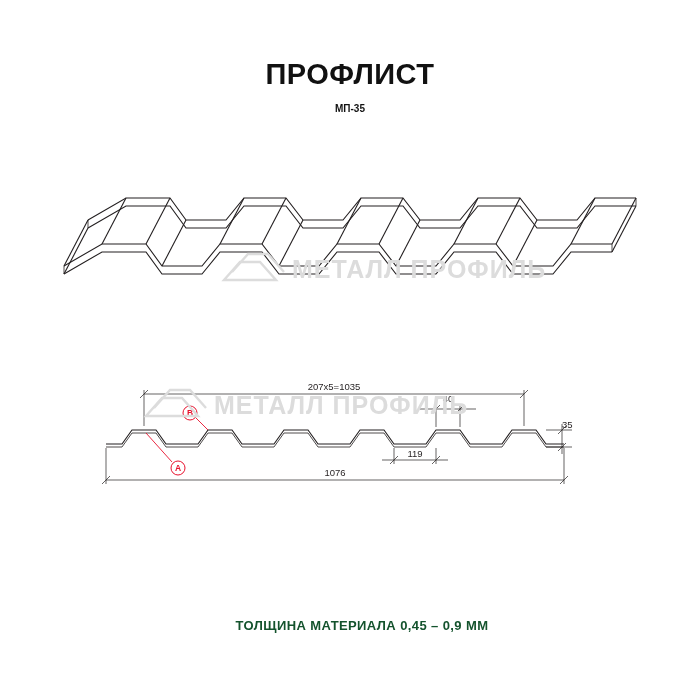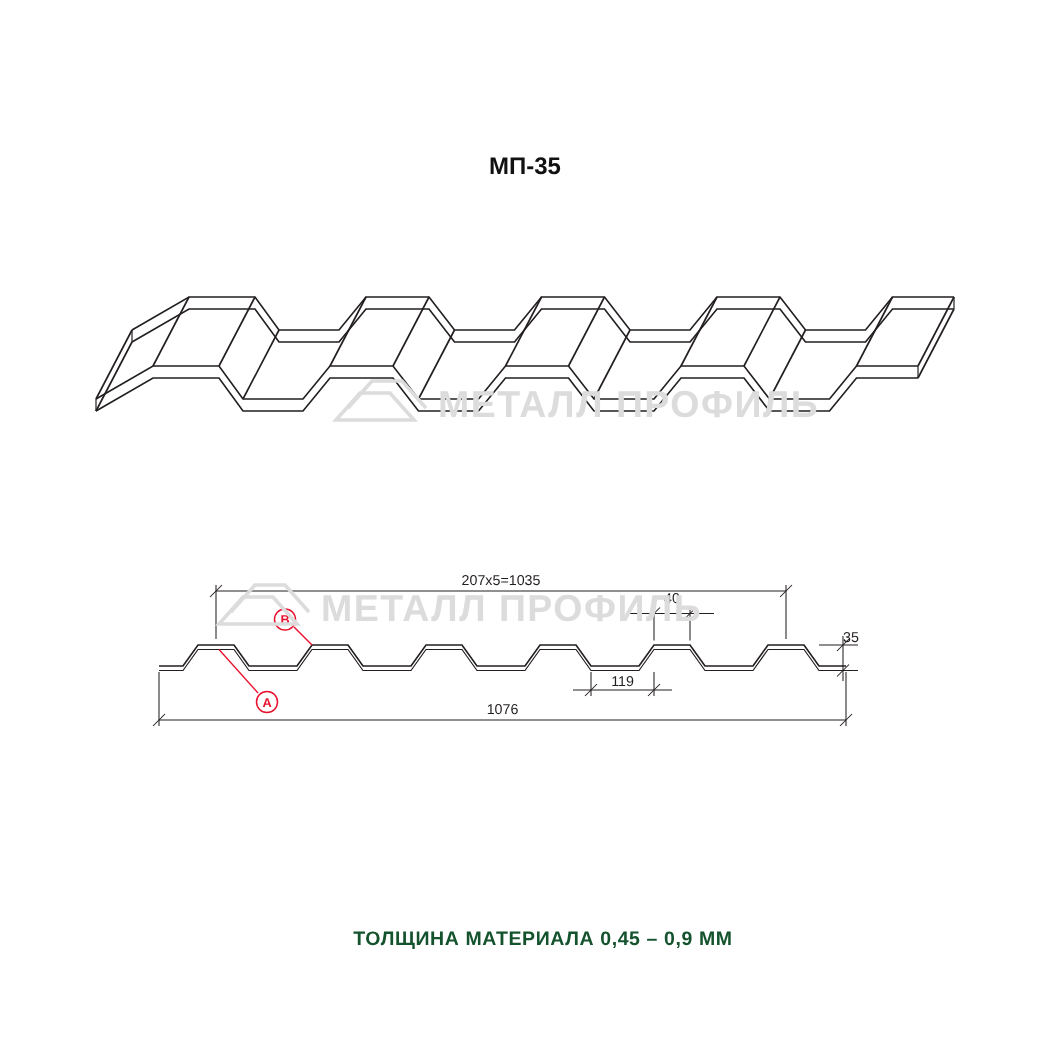--- a/index.html
+++ b/index.html
@@ -29,21 +29,21 @@
     font-weight: bold;
     letter-spacing: 0.5px;
     color: #111111;
   }
   .subtitle {
     position: absolute;
     top: 103px;
     left: 0;
     width: 700px;
     text-align: center;
-    font-size: 16px;
+    font-size: 10px;
     font-weight: bold;
     color: #111111;
   }
   .footer-note {
     position: absolute;
     top: 618px;
     left: 0;
     width: 700px;
     text-align: center;
     font-size: 13px;
@@ -105,20 +105,21 @@
     fill: #dcdcdc;
     letter-spacing: 1px;
   }
   .wm-shape { fill: none; stroke: #dcdcdc; stroke-width: 2.4; }
 </style>
 </head>
 <body>
 
 <div class="page">
 
+  <div class="title">ПРОФЛИСТ</div>
   <div class="subtitle">МП-35</div>
 
   <div class="iso-wrap">
     <svg width="590" height="140" viewBox="0 0 590 140">
 
       <path class="ln" d="M30 52 L68 30 L112 30 L128 52 L168 52 L186 30 L228 30 L245 52 L285 52 L303 30 L345 30 L362 52 L402 52 L420 30 L462 30 L479 52 L519 52 L537 30 L578 30"></path>
 
       <path class="ln" d="M30 60 L68 38 L112 38 L128 60 L168 60 L186 38 L228 38 L245 60 L285 60 L303 38 L345 38 L362 60 L402 60 L420 38 L462 38 L479 60 L519 60 L537 38 L578 38"></path>
 
       <path class="ln" d="M6 98 L44 76 L88 76 L104 98 L144 98 L162 76 L204 76 L221 98 L261 98 L279 76 L321 76 L338 98 L378 98 L396 76 L438 76 L455 98 L495 98 L513 76 L554 76"></path>

